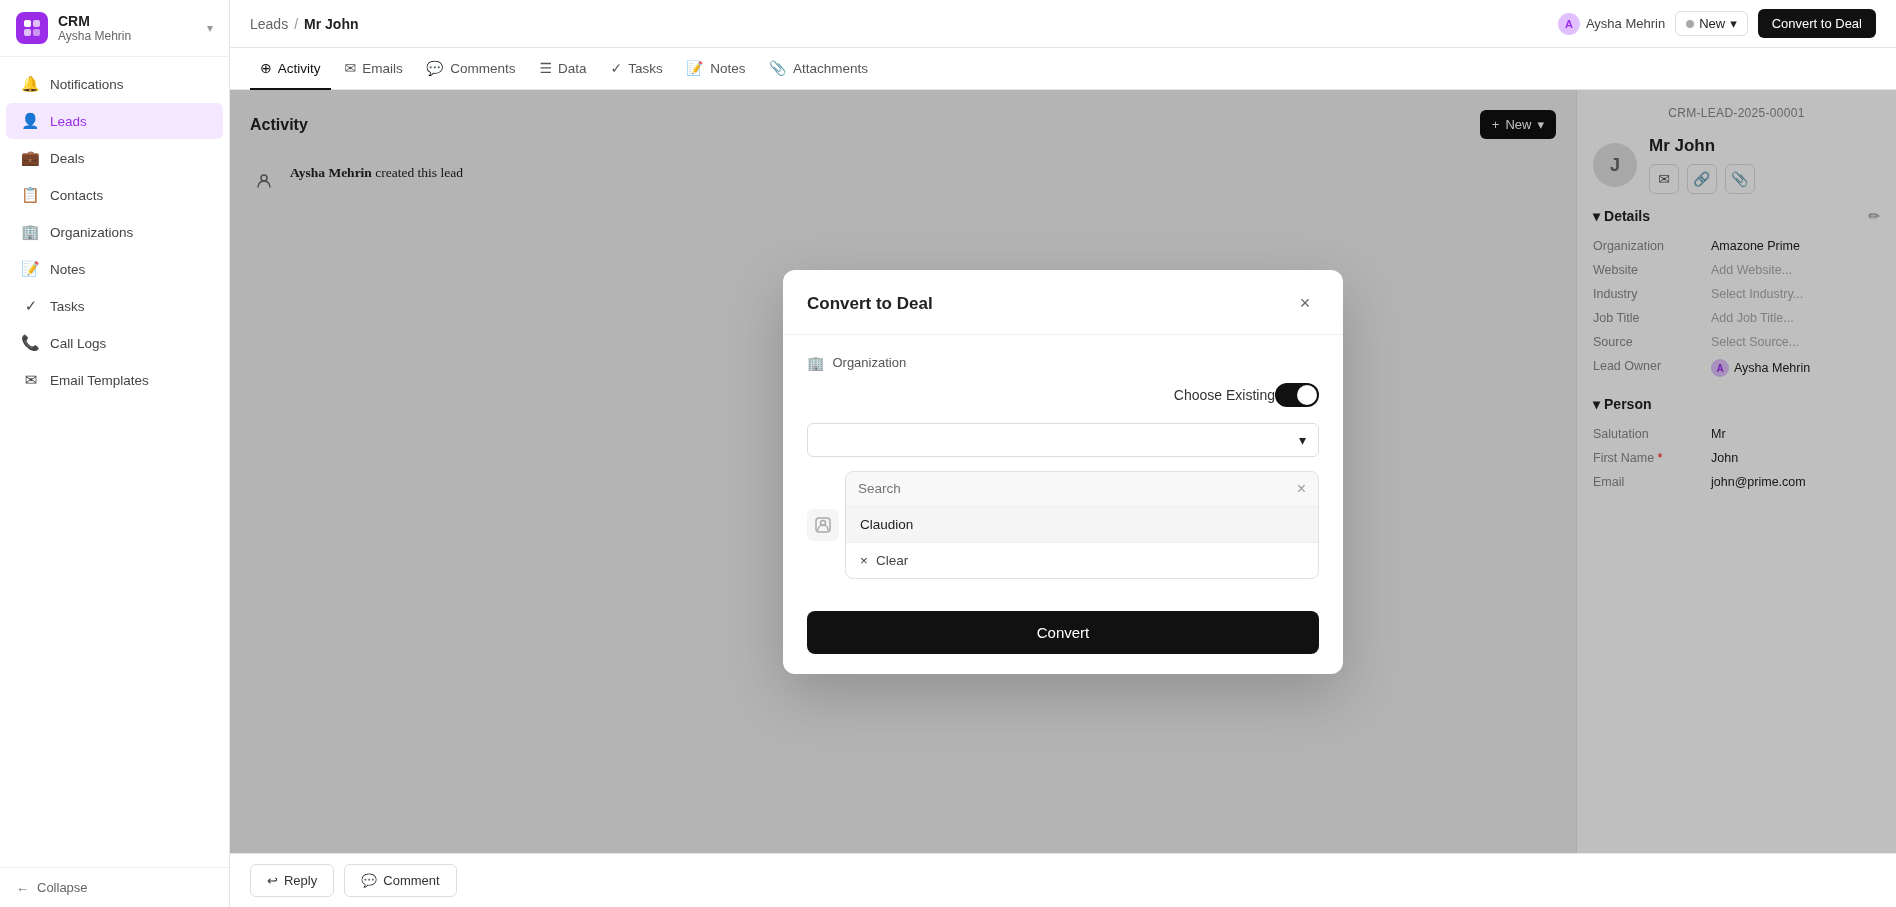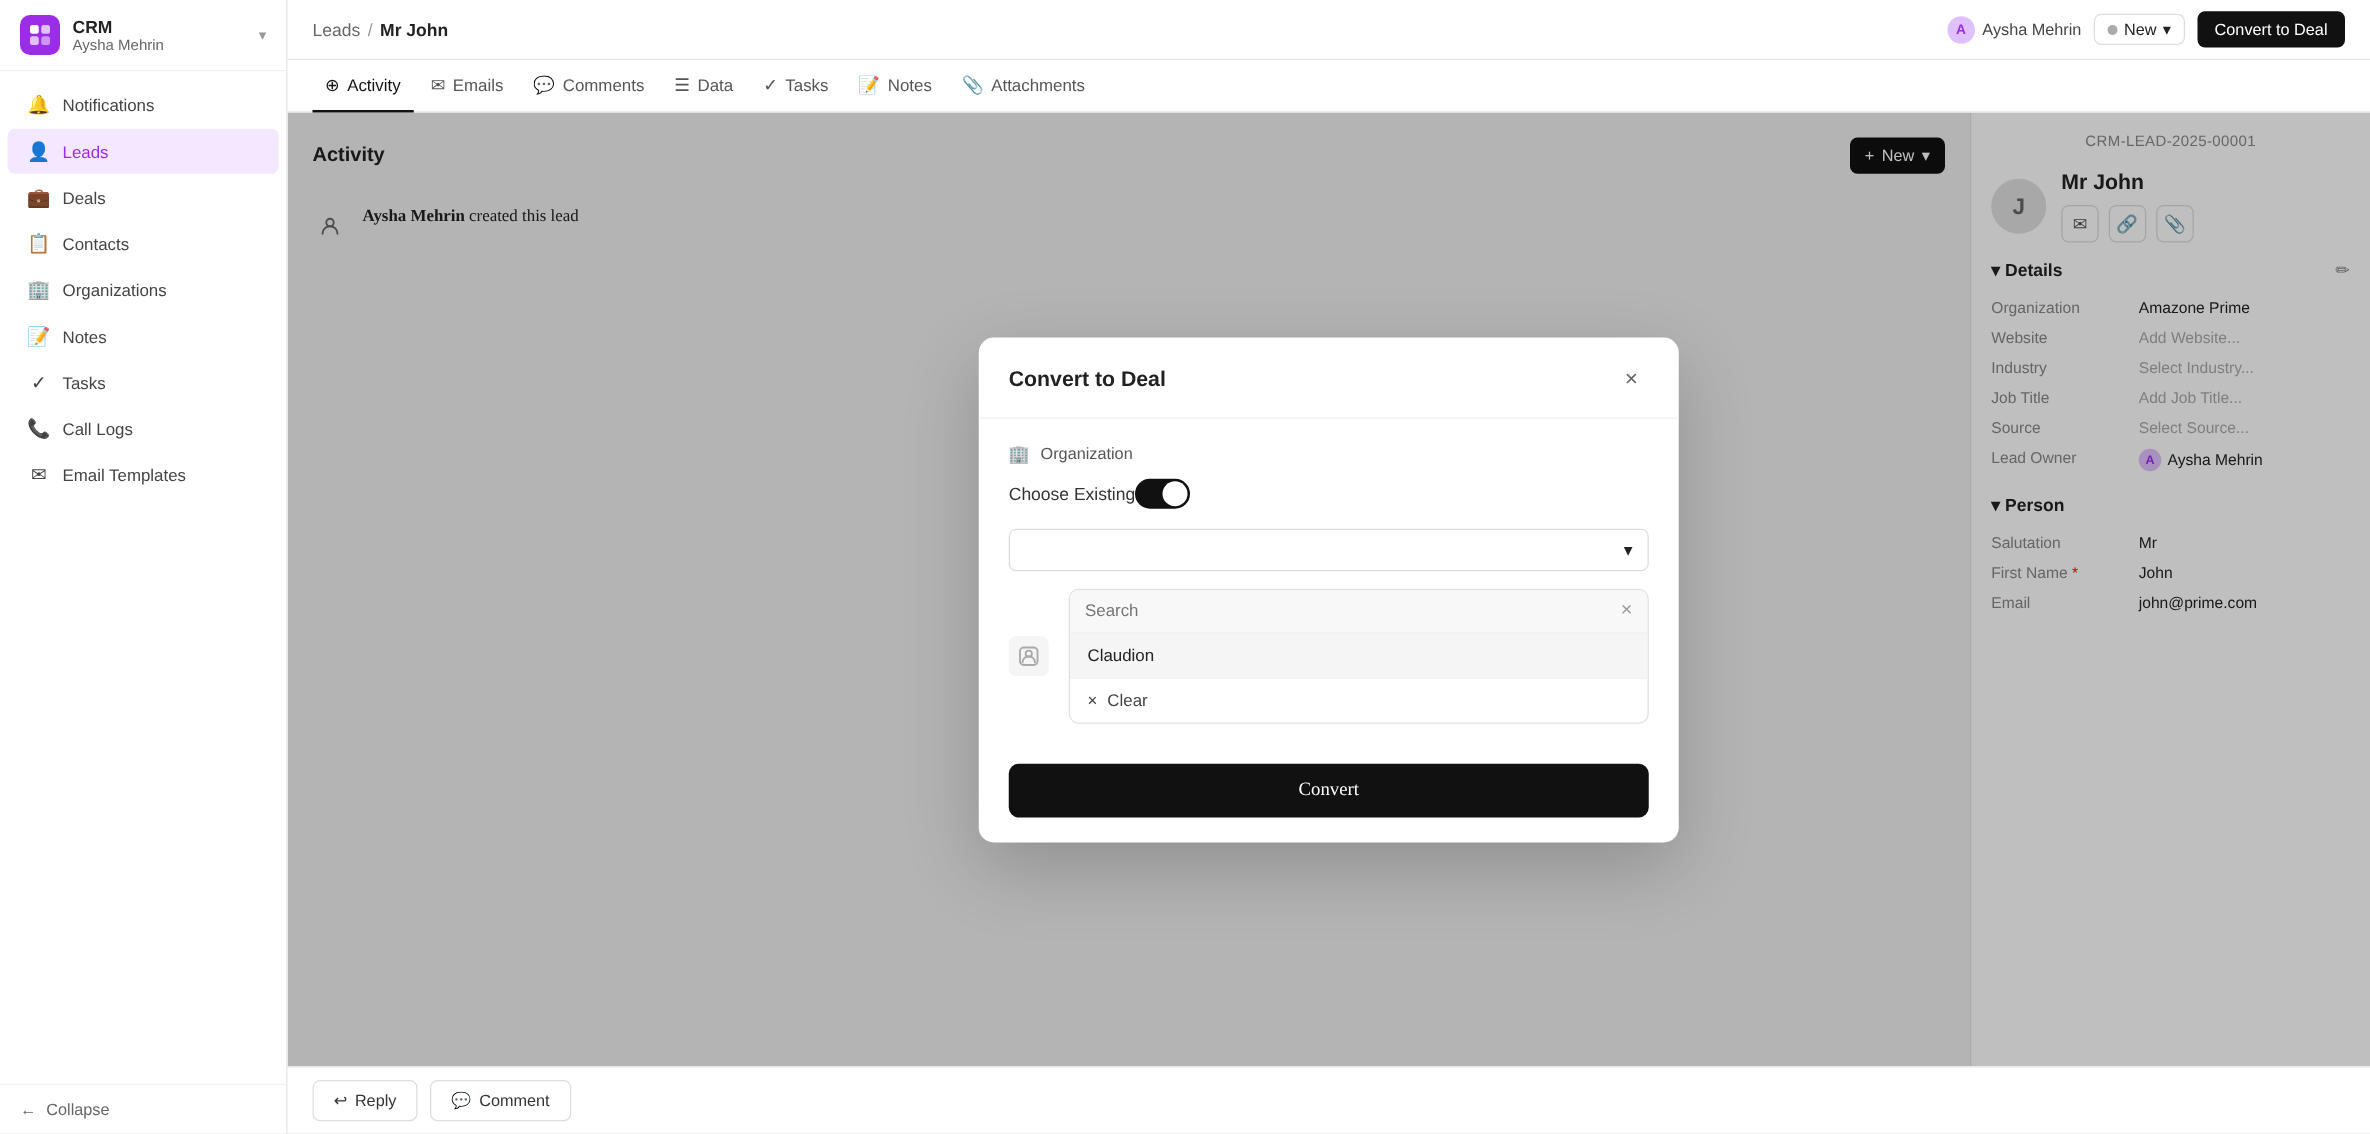--- a/index.html
+++ b/index.html
@@ -78,35 +78,35 @@
     .overlay { position: absolute; top: 0; left: 0; right: 0; bottom: 0; background: rgba(0,0,0,0.25); display: flex; align-items: center; justify-content: center; z-index: 100; }
 
     
     .modal { background: #fff; border-radius: 12px; width: 560px; max-width: 95%; box-shadow: 0 20px 60px rgba(0,0,0,0.2); overflow: visible; }
     .modal-header { display: flex; align-items: center; justify-content: space-between; padding: 20px 24px 16px; border-bottom: 1px solid #f0f0f0; }
     .modal-title { font-size: 17px; font-weight: 600; }
     .modal-close { width: 28px; height: 28px; border: none; background: none; cursor: pointer; display: flex; align-items: center; justify-content: center; font-size: 18px; color: #666; border-radius: 4px; }
     .modal-body { padding: 20px 24px; }
     .modal-section-label { display: flex; align-items: center; gap: 8px; font-size: 13px; color: #555; margin-bottom: 12px; }
     .modal-section-icon { font-size: 14px; }
-    .toggle-row { display: flex; align-items: center; justify-content: flex-start; margin-bottom: 16px; }
+    .toggle-row { display: flex; align-items: center; justify-content: flex-end; margin-bottom: 16px; }
     .toggle-label { font-size: 14px; color: #333; }
     .toggle { width: 44px; height: 24px; background: #111; border-radius: 12px; position: relative; cursor: pointer; }
     .toggle-knob { position: absolute; top: 2px; right: 2px; width: 20px; height: 20px; background: #fff; border-radius: 50%; }
     .dropdown-trigger { border: 1px solid #ddd; border-radius: 6px; padding: 8px 12px; display: flex; align-items: center; justify-content: flex-end; cursor: pointer; margin-bottom: 14px; }
-    .contact-row { display: flex; align-items: center; gap: 16px; margin-bottom: 12px; }
+    .contact-row { display: flex; align-items: center; gap: 6px; margin-bottom: 12px; }
     .contact-icon { width: 32px; height: 32px; background: #f5f5f5; border-radius: 6px; display: flex; align-items: center; justify-content: center; font-size: 16px; color: #888; }
     .search-dropdown { border: 1px solid #e0e0e0; border-radius: 8px; overflow: hidden; }
     .search-input-row { display: flex; align-items: center; padding: 8px 12px; gap: 8px; background: #f8f8f8; border-bottom: 1px solid #eee; }
     .search-input { flex: 1; border: none; background: transparent; outline: none; font-size: 13.5px; color: #333; }
     .search-clear { cursor: pointer; color: #999; font-size: 16px; }
     .dropdown-option { padding: 10px 14px; font-size: 13.5px; cursor: pointer; background: #f5f5f5; }
     .dropdown-clear { display: flex; align-items: center; gap: 8px; padding: 10px 14px; font-size: 13.5px; cursor: pointer; color: #444; border-top: 1px solid #eee; }
     .modal-footer { padding: 0 24px 20px; }
-    .btn-convert-modal { width: 100%; background: #111; color: #fff; border: none; border-radius: 8px; padding: 13px; font-size: 15px; font-weight: 500; cursor: pointer; font-family: Liberation Serif, serif; }
+    .btn-convert-modal { width: 100%; background: #111; color: #fff; border: none; border-radius: 8px; padding: 13px; font-size: 15px; font-weight: 500; cursor: pointer; }
   </style>
 </head>
 <body>
 
 <div class="sidebar">
   <div class="sidebar-header">
     <div class="sidebar-logo">
       <svg width="18" height="18" viewBox="0 0 18 18" fill="none">
         <rect x="1" y="1" width="7" height="7" rx="2" fill="white"></rect>
         <rect x="10" y="1" width="7" height="7" rx="2" fill="white" opacity="0.7"></rect>

